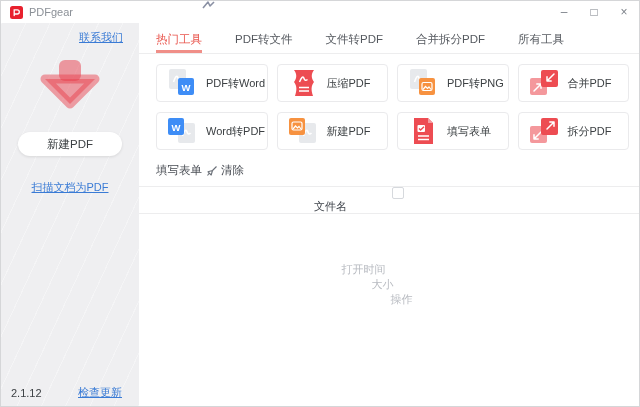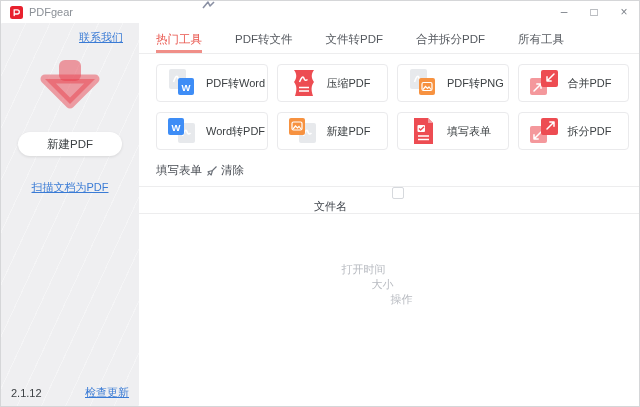--- a/index.html
+++ b/index.html
@@ -25,21 +25,21 @@
   .sidebar { width:138px; flex:0 0 auto; background:#efeff1; position:relative;
              background-image:repeating-linear-gradient(115deg, rgba(255,255,255,.35) 0 1px, transparent 1px 22px); }
   .contact-link { position:absolute; top:7px; right:16px; font-size:11px; color:#3a7bd5; text-decoration:underline; }
   .dl-arrow { position:absolute; top:34px; left:50%; transform:translateX(-50%); }
   .side-btn { position:absolute; left:17px; width:104px; height:24px; border-radius:12px;
               display:flex; align-items:center; justify-content:center; font-size:11.5px; cursor:default; }
   .btn-open { top:93px; background:#e8212e; color:#ffffff; }
   .btn-new  { top:109px; background:#ffffff; color:#3c4043; box-shadow:0 1px 3px rgba(0,0,0,.10);text-align:center; }
   .scan-link { position:absolute; top:157px; left:0; width:100%; text-align:center;
                font-size:11px; color:#3a7bd5; text-decoration:underline; }
-  .version-row { position:absolute; bottom:6px; left:10px; right:10px; display:flex;
+  .version-row { position:absolute; bottom:6px; left:10px; right:17px; display:flex;
                  justify-content:space-between; align-items:center; font-size:11px; }
   .version { color:#3c4043; }
   .update-link { color:#3a7bd5; text-decoration:underline; }
 
   
   .main { flex:1; background:#fff; min-width:0; }
 
   .tabs { display:flex; gap:33px; padding:9px 0 0 17px; border-bottom:1px solid #ededee;text-align:right; }
   .tab { font-size:11.5px; color:#55595f; padding-bottom:6px; cursor:default; white-space:nowrap; }
   .tab.active { color:#e9564e; box-shadow:inset 0 -3px 0 #f08f88; }

